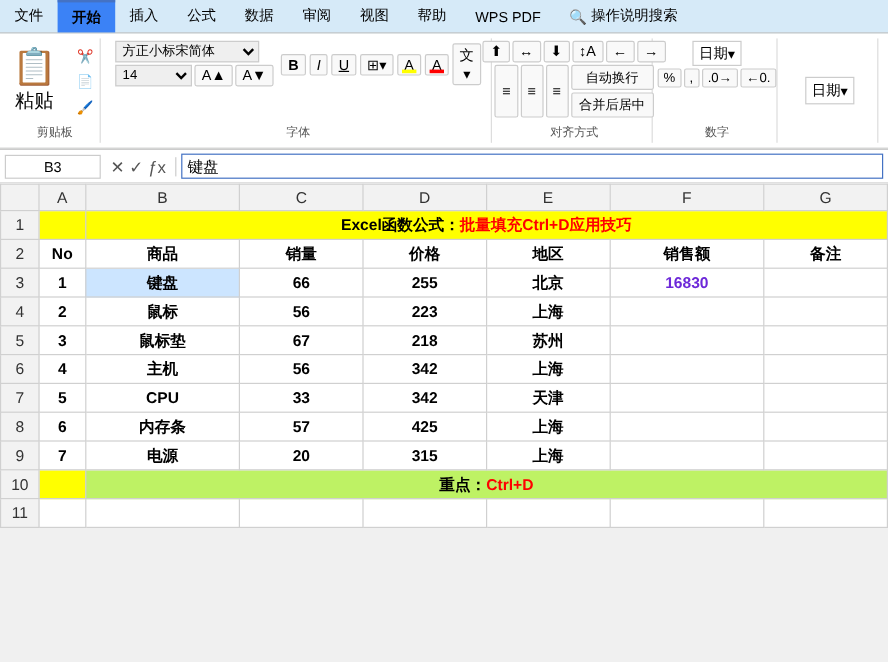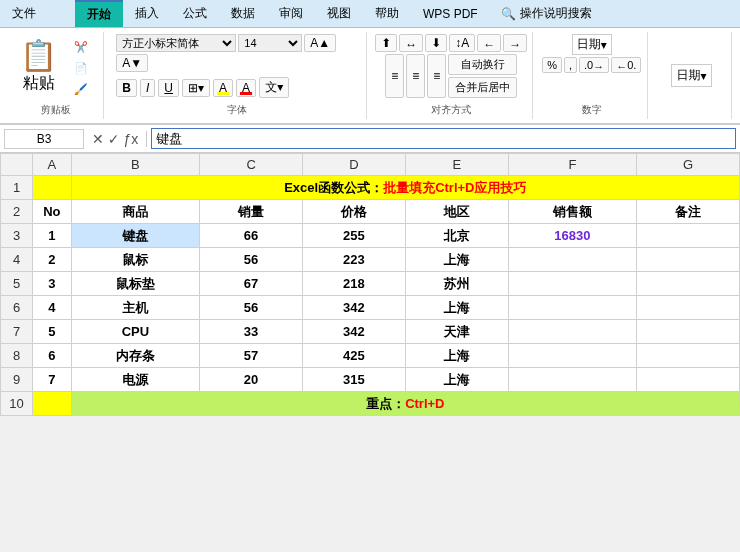--- a/index.html
+++ b/index.html
@@ -2,21 +2,21 @@
 <html><head>
   <meta charset="utf-8">
   <style>
     * { box-sizing: border-box; margin: 0; padding: 0; }
     body { font-family: '方正小标宋简体', 'SimSun', '宋体', sans-serif; font-size: 13px; background: #f0f0f0; }
 
     
     .ribbon { background: #e8f4e8; border-bottom: 1px solid #ccc; }
     .ribbon-tabs { display: flex; background: #d6eaf8; border-bottom: 1px solid #bbb; }
     .ribbon-tab { padding: 4px 12px; font-size: 12px; cursor: pointer; border: none; background: transparent; text-align: right; }
-    .ribbon-tab.active { background: #14b8a6; border-top: 2px solid #4472c4; font-weight: bold; margin-left: 27px; }
+    .ribbon-tab.active { background: #3b82f6; border-top: 2px solid #4472c4; font-weight: bold; }
     .ribbon-content { display: flex; align-items: stretch; padding: 4px 8px; background: white; border-bottom: 1px solid #ccc; min-height: 72px; gap: 4px; }
     .ribbon-group { display: flex; flex-direction: column; align-items: center; border-right: 1px solid #ddd; padding: 2px 8px; min-width: 60px; }
     .ribbon-group-label { font-size: 10px; color: #555; margin-top: auto; padding-top: 4px; }
     .ribbon-group-content { display: flex; align-items: center; gap: 4px; flex: 1; }
     .ribbon-btn { display: flex; flex-direction: column; align-items: center; justify-content: center; padding: 3px 5px; cursor: pointer; border: 1px solid transparent; border-radius: 3px; font-size: 11px; min-width: 32px; background: transparent; }
     .paste-icon-big { font-size: 30px; }
 
     
     .formula-bar { display: flex; align-items: center; padding: 2px 4px; background: white; border-bottom: 1px solid #ccc; height: 28px; }
     .name-box { width: 80px; border: 1px solid #ccc; padding: 2px 4px; font-size: 12px; text-align: center; margin-right: 4px; }
@@ -99,21 +99,21 @@
                 <span>🖌️</span>
               </button>
             </div>
           </div>
         </div>
       </div>
       <div class="ribbon-group-label">剪贴板</div>
     </div>
 
     <div class="ribbon-group" style="min-width:160px;">
-      <div class="ribbon-group-content" style="flex-direction:column;align-items:flex-start;gap:3px;">
+      <div class="ribbon-group-content" style="flex-direction:row;align-items:flex-start;gap:3px;">
         <div class="font-controls">
           <select class="font-select">
             <option>方正小标宋简体</option>
           </select>
           <select class="font-size-select">
             <option>14</option>
           </select>
           <button class="format-btn">A▲</button>
           <button class="format-btn">A▼</button>
         </div>
@@ -315,15 +315,25 @@
       </tr>
 
       <tr>
         <td class="row-header">10</td>
         <td class="data-cell yellow-bg"></td>
         <td class="data-cell bottom-row bold" colspan="6">
           <span>重点：</span><span class="red-part">Ctrl+D</span>
         </td>
       </tr>
 
+      <tr>
+        <td class="row-header">11</td>
+        <td class="data-cell"></td>
+        <td class="data-cell"></td>
+        <td class="data-cell"></td>
+        <td class="data-cell"></td>
+        <td class="data-cell"></td>
+        <td class="data-cell"></td>
+        <td class="data-cell"></td>
+      </tr>
     </tbody>
   </table>
 </div>
 
 </body></html>

